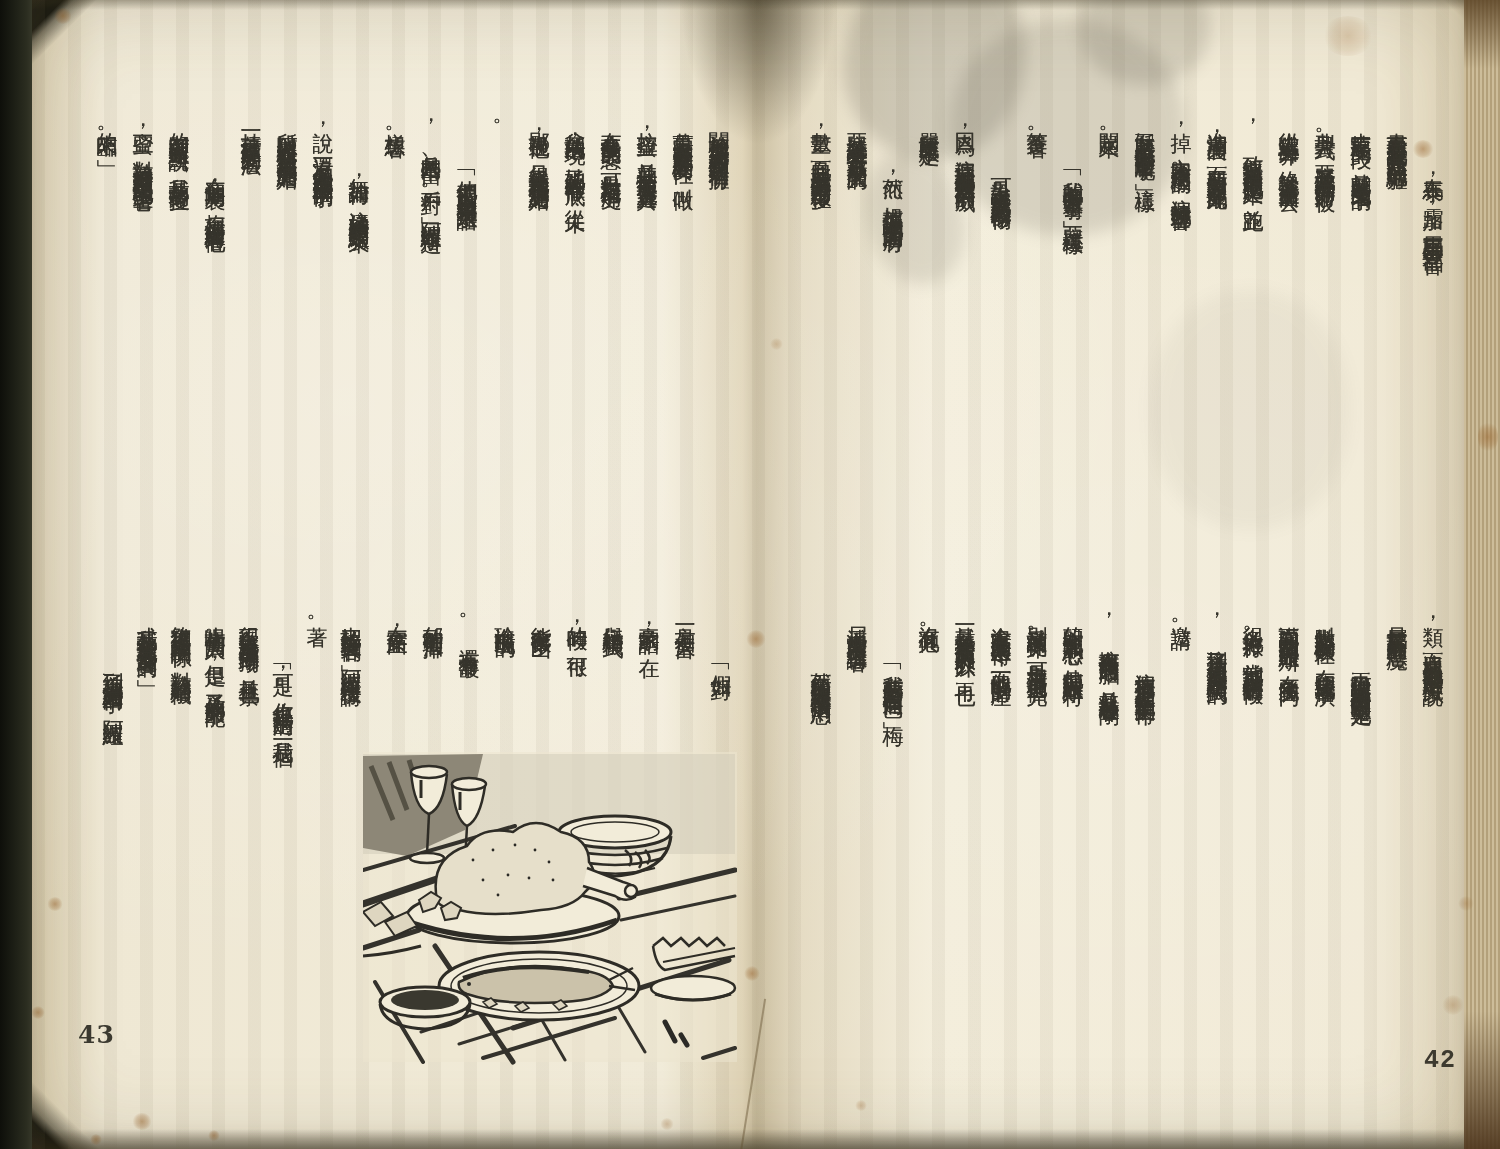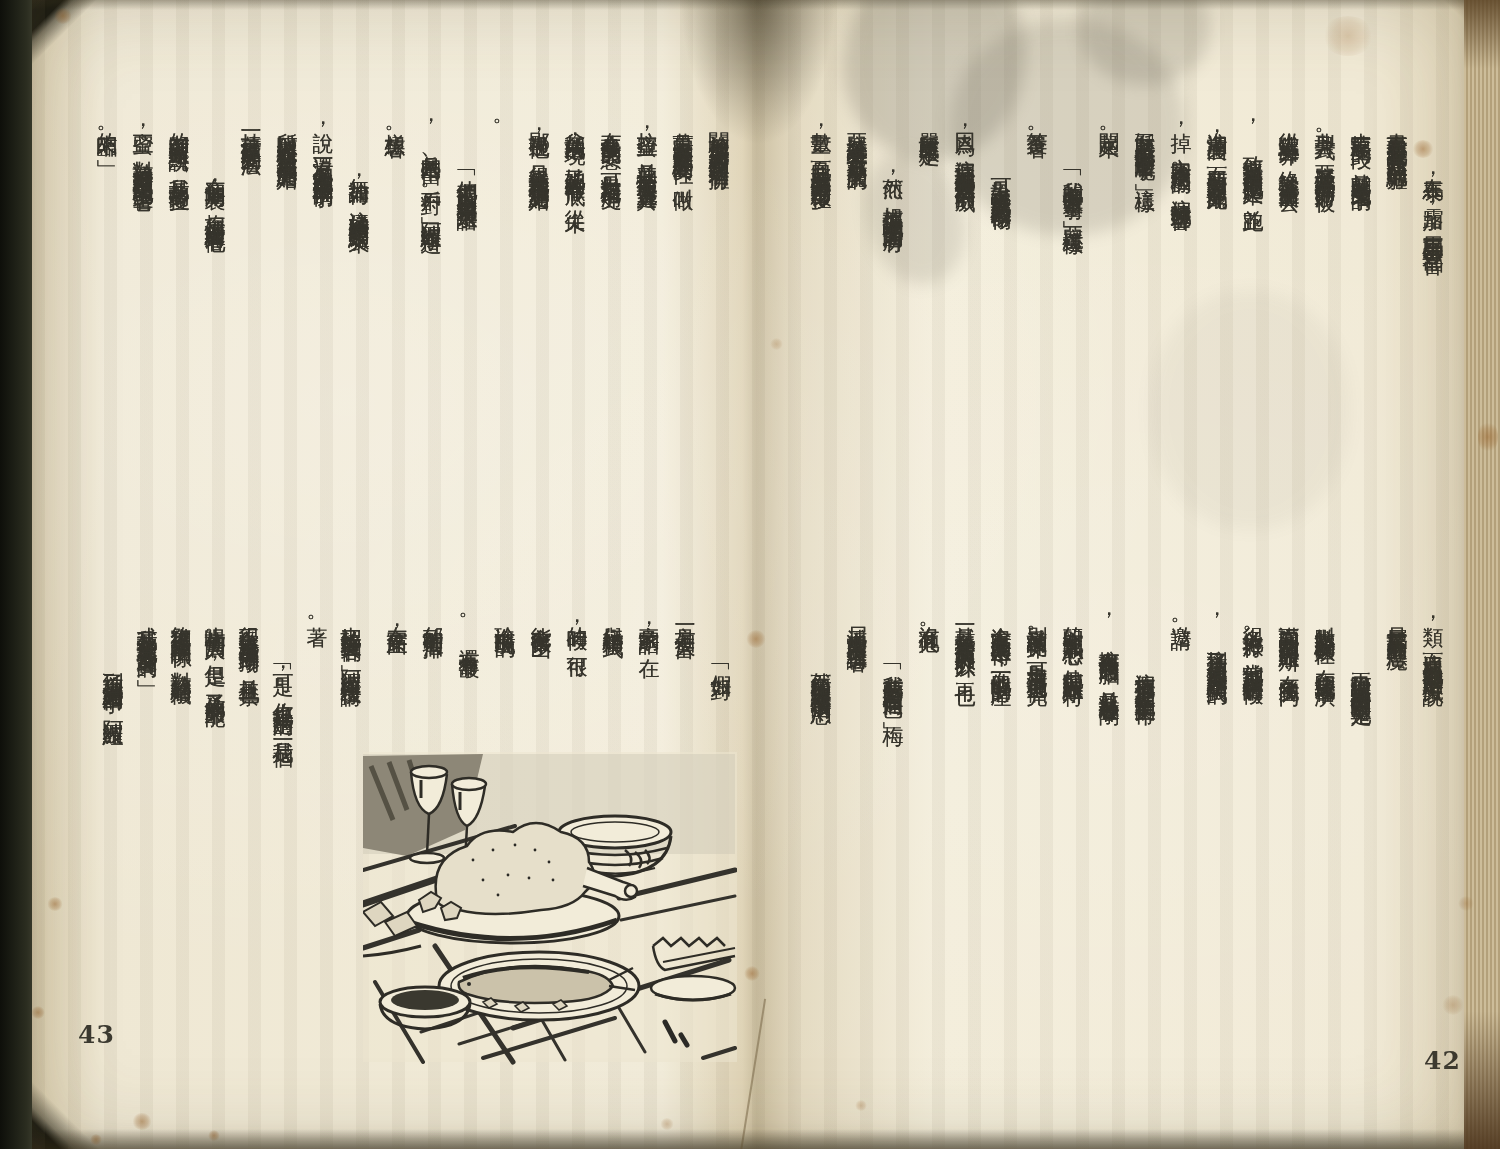--- a/index.html
+++ b/index.html
@@ -247,21 +247,21 @@
       <div class="vcol">的研究也非常的熱心。他是阿波羅紐斯特</div>
       <div class="vcol">別愛護的徒弟。可是梅尼浦史也是一個完</div>
       <div class="vcol">全沒有財產的淸寒靑年，而他唯一的財產</div>
       <div class="vcol">就是一套哲學者所使用的外衣以外，再也</div>
       <div class="vcol">沒有其他。</div>
       <div class="vcol" style="padding-top: 46.4px;">「我所有的財產只有這個而已。」梅</div>
       <div class="vcol">尼浦史常常向朋友這樣講著。</div>
       <div class="vcol" style="padding-top: 46.4px;">然而根據阿波羅紐斯所接獲的消息，</div>
     </div>
 
-  <div class="pagenum" style="left:1424px;top:1046px;">42</div>
+  <div class="pagenum" style="left:1424px;top:1046px;font-family:Liberation Mono, monospace;">42</div>
 
   <div class="stain" style="left:54px;top:8px;width:18px;height:16px;"></div>
   <div class="stain" style="left:1322px;top:16px;width:52px;height:40px;opacity:.5;"></div>
   <div class="stain" style="left:1412px;top:140px;width:22px;height:18px;"></div>
   <div class="stain" style="left:746px;top:630px;width:20px;height:18px;"></div>
   <div class="stain" style="left:744px;top:966px;width:16px;height:15px;"></div>
   <div class="stain" style="left:47px;top:897px;width:16px;height:14px;"></div>
   <div class="stain" style="left:31px;top:1006px;width:14px;height:13px;"></div>
   <div class="stain" style="left:132px;top:1113px;width:20px;height:17px;"></div>
   <div class="stain" style="left:90px;top:1134px;width:12px;height:11px;"></div>

